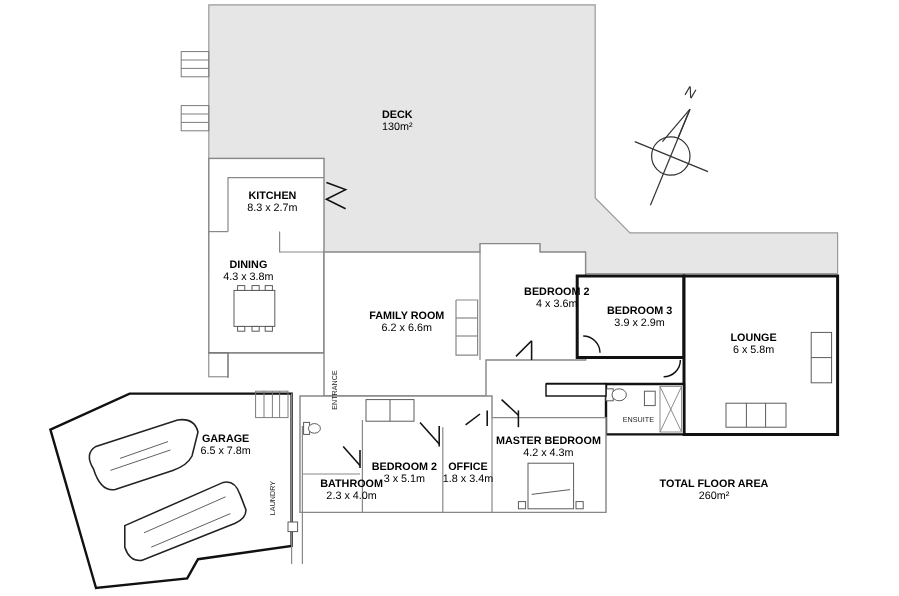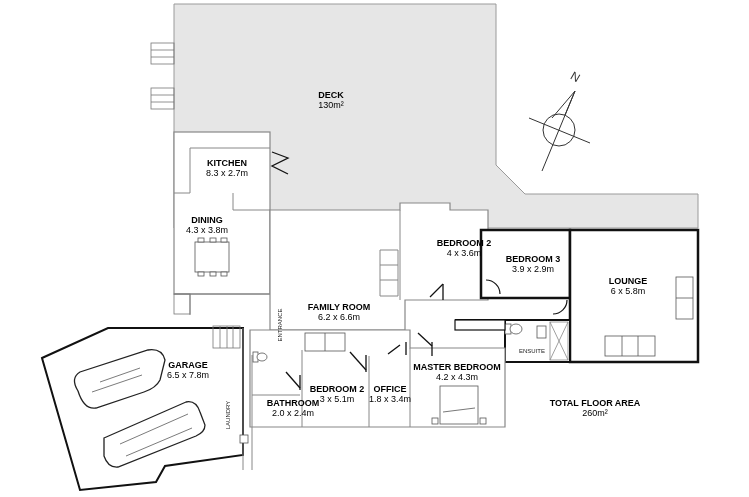--- a/index.html
+++ b/index.html
@@ -175,21 +175,21 @@
 </div>
 
 <div class="lbl" style="left:227px; top:158px;">
   <span class="name">KITCHEN</span>
   <span class="dim">8.3 x 2.7m</span>
 </div>
 <div class="lbl" style="left:207px; top:215px;">
   <span class="name">DINING</span>
   <span class="dim">4.3 x 3.8m</span>
 </div>
-<div class="lbl" style="left:339px; top:258px;margin-top:44px;">
+<div class="lbl" style="left:339px; top:258px;">
   <span class="name">FAMILY ROOM</span>
   <span class="dim">6.2 x 6.6m</span>
 </div>
 <div class="lbl" style="left:464px; top:238px;">
   <span class="name">BEDROOM 2</span>
   <span class="dim">4 x 3.6m</span>
 </div>
 <div class="lbl" style="left:533px; top:254px;">
   <span class="name">BEDROOM 3</span>
   <span class="dim">3.9 x 2.9m</span>
@@ -197,21 +197,21 @@
 <div class="lbl" style="left:628px; top:276px;">
   <span class="name">LOUNGE</span>
   <span class="dim">6 x 5.8m</span>
 </div>
 <div class="lbl" style="left:188px; top:360px;">
   <span class="name">GARAGE</span>
   <span class="dim">6.5 x 7.8m</span>
 </div>
 <div class="lbl" style="left:276px; top:398px;padding-left:34px;">
   <span class="name">BATHROOM</span>
-  <span class="dim">2.0 x 2.4m</span>
+  <span class="dim">2.3 x 4.0m</span>
 </div>
 <div class="lbl" style="left:337px; top:384px;">
   <span class="name">BEDROOM 2</span>
   <span class="dim">3 x 5.1m</span>
 </div>
 <div class="lbl" style="left:390px; top:384px;">
   <span class="name">OFFICE</span>
   <span class="dim">1.8 x 3.4m</span>
 </div>
 <div class="lbl" style="left:457px; top:362px;">

